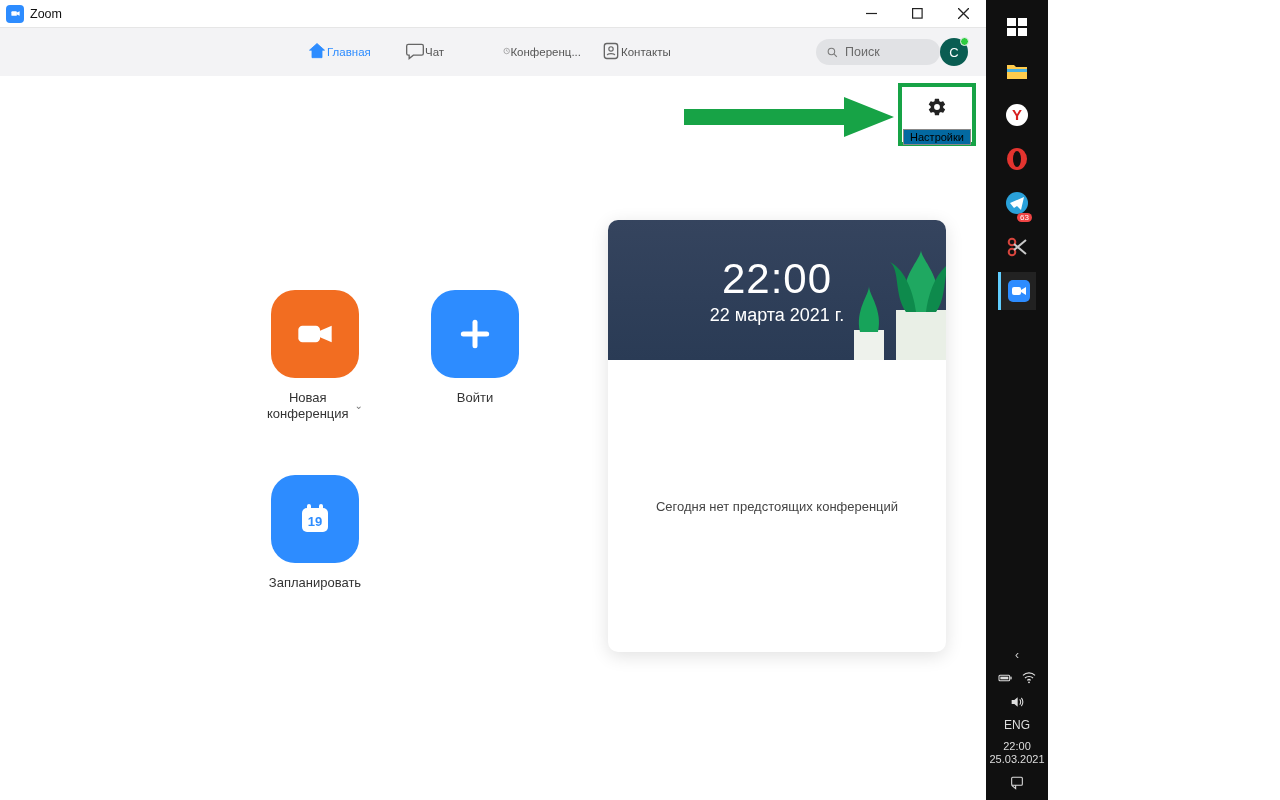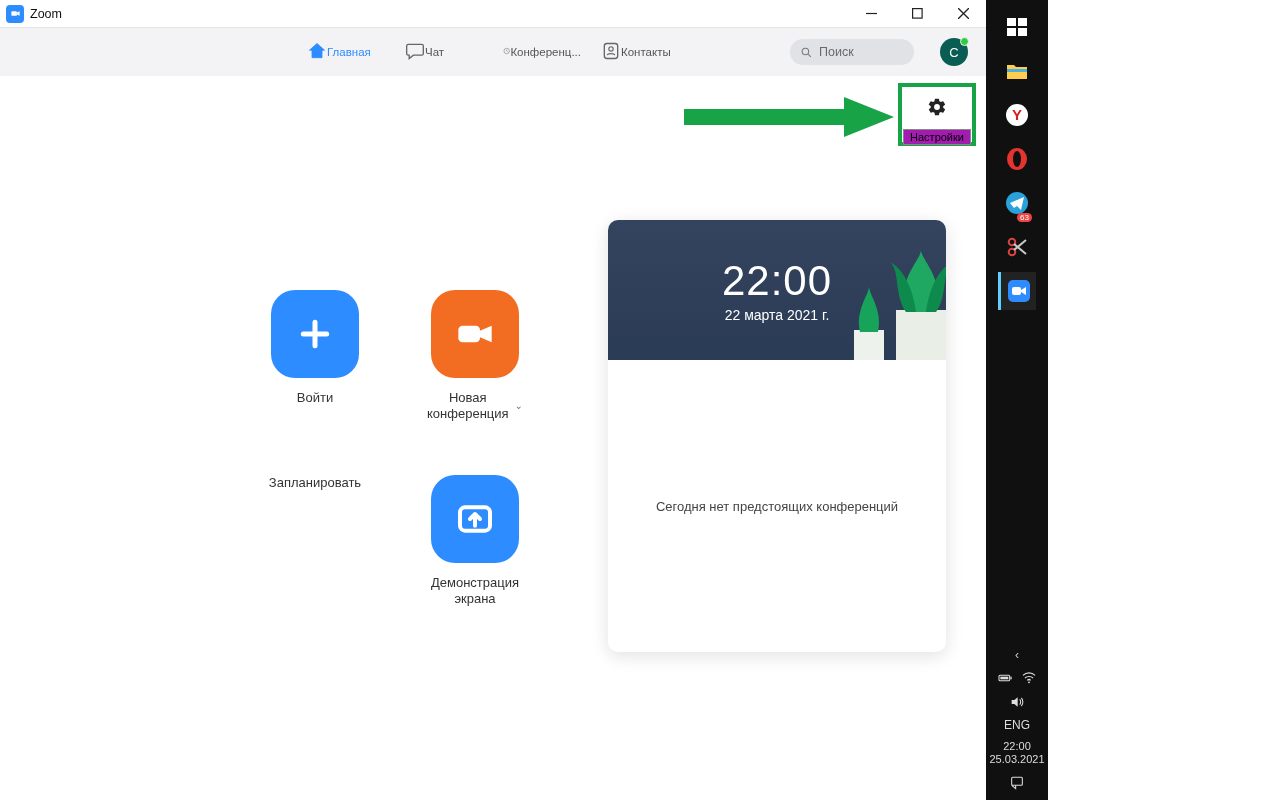--- a/index.html
+++ b/index.html
@@ -18,51 +18,51 @@
   .winbtn { width:46px; display:flex; align-items:center; justify-content:center; color:#222; }
   .winbtn svg{width:11px;height:11px;}
 
   
   .header { height:48px; background:#f3f3f5; display:flex; align-items:center; position:relative; }
   .tabs { position:absolute; left:50%; transform:translateX(-50%); display:flex; gap:20px; }
   .tab { display:flex; align-items:center; color:#555; font-size:11.5px; cursor:pointer; width:78px; }
   .tab svg { width:20px; height:20px; margin-bottom:2px; }
   .tab.active { color:#2D8CFF; }
   .tab.active svg { fill:#2D8CFF; stroke:#2D8CFF; }
-  .header-right { margin-left:auto; display:flex; align-items:center; gap:26px; padding-right:18px; }
+  .header-right { margin-left:auto; display:flex; align-items:center; gap:0; padding-right:18px; }
   .searchbox { width:124px; height:26px; background:#e1e2e5; border-radius:13px; display:flex; align-items:center; padding:0 10px; color:#6a6a6a; font-size:12.5px; gap:6px;}
   .searchbox svg{width:13px;height:13px;}
   .avatar { width:28px; height:28px; border-radius:50%; background:#0a5d52; color:#fff; display:flex; align-items:center; justify-content:center; font-size:13px; position:relative; }
   .avatar .dot{ position:absolute; top:-1px; right:-1px; width:9px; height:9px; background:#2ecc40; border-radius:50%; border:1.5px solid #f3f3f5;}
 
   
   .settings-area { position:absolute; right:10px; top:7px; width:78px; height:63px; border:4px solid #17a346; display:flex; flex-direction:column; align-items:center; }
   .settings-icon { margin-top:10px; }
   .settings-icon svg{width:20px;height:20px;}
-  .tooltip { margin-top:8px; border:1px solid #888; padding:1px 6px; font-size:11px; background:#a21caf; }
+  .tooltip { margin-top:8px; border:1px solid #888; padding:1px 6px; font-size:11px; background:#0369a1; }
   .arrow { position:absolute; left:-218px; top:10px; width:210px; height:40px; }
   .arrow svg{width:100%; height:100%;}
 
   
   .content { flex:1; position:relative; }
 
   .grid { position:absolute; left:230px; top:214px; width:320px; display:grid; grid-template-columns: 170px 150px; row-gap:52px; column-gap:0; }
   .cell { display:flex; flex-direction:column; align-items:center; text-align:center; }
   .bigbtn { width:88px; height:88px; border-radius:24px; display:flex; align-items:center; justify-content:center; margin-bottom:12px; }
   .bigbtn.orange{ background:#F26D21; }
   .bigbtn.blue{ background:#2D8CFF; }
   .bigbtn svg{ width:40px; height:40px; }
   .cell .lbl { font-size:13px; color:#333; line-height:1.25; }
   .cell .caret { display:inline-block; margin-left:6px; font-size:10px; color:#777; transform:translateY(-1px);}
   .cell1row { display:flex; align-items:center; justify-content:center; }
 
   .panel { position:absolute; left:608px; top:144px; width:338px; height:432px; border-radius:10px; box-shadow:0 4px 18px rgba(0,0,0,0.12); overflow:hidden; background:#fff; display:flex; flex-direction:column; }
   .panel-top { height:140px; background:linear-gradient(#35445e,#2a3b55); position:relative; display:flex; flex-direction:column; align-items:center; justify-content:center; color:#fff; overflow:hidden;}
   .panel-top .time{ font-size:42px; font-weight:500; letter-spacing:1px;}
-  .panel-top .date{ font-size:14px; margin-top:2px;}
+  .panel-top .date{ font-size:18px; margin-top:2px;}
   .plant { position:absolute; bottom:-4px; }
   .plant.p1{ right:-20px; }
   .plant.p2{ right:48px; }
   .plant svg { width:90px; height:120px; }
   .p2 svg{ width:58px; height:80px;}
   .panel-body { flex:1; display:flex; align-items:center; justify-content:center; color:#444; font-size:13px; padding:0 12px; text-align:center;}
 
   
   .taskbar { width:62px; height:800px; background:#101010; display:flex; flex-direction:column; align-items:center; padding-top:8px; }
   .tbicon { width:38px; height:38px; margin-bottom:6px; display:flex; align-items:center; justify-content:center; }
@@ -165,53 +165,51 @@
       <div class="settings-icon">
         <svg viewBox="0 0 24 24">
             <path fill="#222" d="M19.4 13a7.5 7.5 0 0 0 .07-1 7.5 7.5 0 0 0-.07-1l2.1-1.64a.5.5 0 0 0 .12-.64l-2-3.46a.5.5 0 0 0-.6-.22l-2.5 1a7.3 7.3 0 0 0-1.72-1l-.38-2.66A.5.5 0 0 0 13.9 2h-4a.5.5 0 0 0-.5.42L9 5.08a7.3 7.3 0 0 0-1.72 1l-2.48-1a.5.5 0 0 0-.6.22l-2 3.46a.5.5 0 0 0 .12.64L4.47 11a7.5 7.5 0 0 0 0 2l-2.1 1.64a.5.5 0 0 0-.12.64l2 3.46a.5.5 0 0 0 .6.22l2.5-1a7.3 7.3 0 0 0 1.72 1l.38 2.66a.5.5 0 0 0 .5.42h4a.5.5 0 0 0 .5-.42l.38-2.66a7.3 7.3 0 0 0 1.72-1l2.48 1a.5.5 0 0 0 .6-.22l2-3.46a.5.5 0 0 0-.12-.64ZM12 15.5A3.5 3.5 0 1 1 15.5 12 3.5 3.5 0 0 1 12 15.5Z"></path>
           </svg>
       </div>
       <div class="tooltip">Настройки</div>
     </div>
 
     <div class="grid">
       <div class="cell">
+        <div class="bigbtn orange">
+          <svg viewBox="0 0 24 24">
+              <rect x="2" y="7" width="13" height="10" rx="2.5" fill="#fff"></rect>
+              <path d="M15 10 L22 7 V17 L15 14 Z" fill="#fff"></path>
+            </svg>
+        </div>
+        <div class="cell1row">
+          <span class="lbl" style="white-space:pre-line;">Новая
+конференция</span>
+          <span class="caret">⌄</span>
+        </div>
+      </div>
+      <div class="cell">
         <div class="bigbtn blue">
           <svg viewBox="0 0 24 24">
               <line x1="12" y1="5" x2="12" y2="19" stroke="#fff" stroke-width="3" stroke-linecap="round"></line>
               <line x1="5" y1="12" x2="19" y2="12" stroke="#fff" stroke-width="3" stroke-linecap="round"></line>
             </svg>
         </div>
         <span class="lbl">Войти</span>
       </div>
       <div class="cell">
-        <div class="bigbtn orange">
-          <svg viewBox="0 0 24 24">
-              <rect x="2" y="7" width="13" height="10" rx="2.5" fill="#fff"></rect>
-              <path d="M15 10 L22 7 V17 L15 14 Z" fill="#fff"></path>
-            </svg>
-        </div>
-        <div class="cell1row">
-          <span class="lbl" style="white-space:pre-line;">Новая
-конференция</span>
-          <span class="caret">⌄</span>
-        </div>
-      </div>
-      <div class="cell">
+        <div class="bigbtn blue">
+          <svg viewBox="0 0 40 40">
+              <rect x="7" y="9" width="26" height="24" rx="5" fill="#fff"></rect>
+              <rect x="12" y="5" width="4" height="8" rx="2" fill="#fff"></rect>
+              <rect x="24" y="5" width="4" height="8" rx="2" fill="#fff"></rect>
+              <text x="20" y="27" font-size="13" fill="#2D8CFF" font-weight="600" text-anchor="middle">19</text>
+            </svg>
+        </div>
         <span class="lbl">Запланировать</span>
-      </div>
-      <div class="cell">
-        <div class="bigbtn blue">
-          <svg viewBox="0 0 24 24">
-              <rect x="3" y="5" width="18" height="14" rx="3" fill="none" stroke="#fff" stroke-width="2.4"></rect>
-              <path d="M12 16 V9 M9 12 L12 9 L15 12" fill="none" stroke="#fff" stroke-width="2.4" stroke-linecap="round" stroke-linejoin="round"></path>
-            </svg>
-        </div>
-        <span class="lbl" style="white-space:pre-line;">Демонстрация
-экрана</span>
       </div>
     </div>
 
     <div class="panel">
       <div class="panel-top">
         <div class="plant p1">
           <svg viewBox="0 0 90 120">
               <rect x="20" y="70" width="50" height="50" fill="#e9efe6"></rect>
               <path d="M30 72 C20 40 45 20 45 10 C45 20 70 40 60 72 Z" fill="#1fa861"></path>
               <path d="M30 72 C18 55 24 30 14 22 C30 30 38 55 40 72 Z" fill="#0e8a4c"></path>

